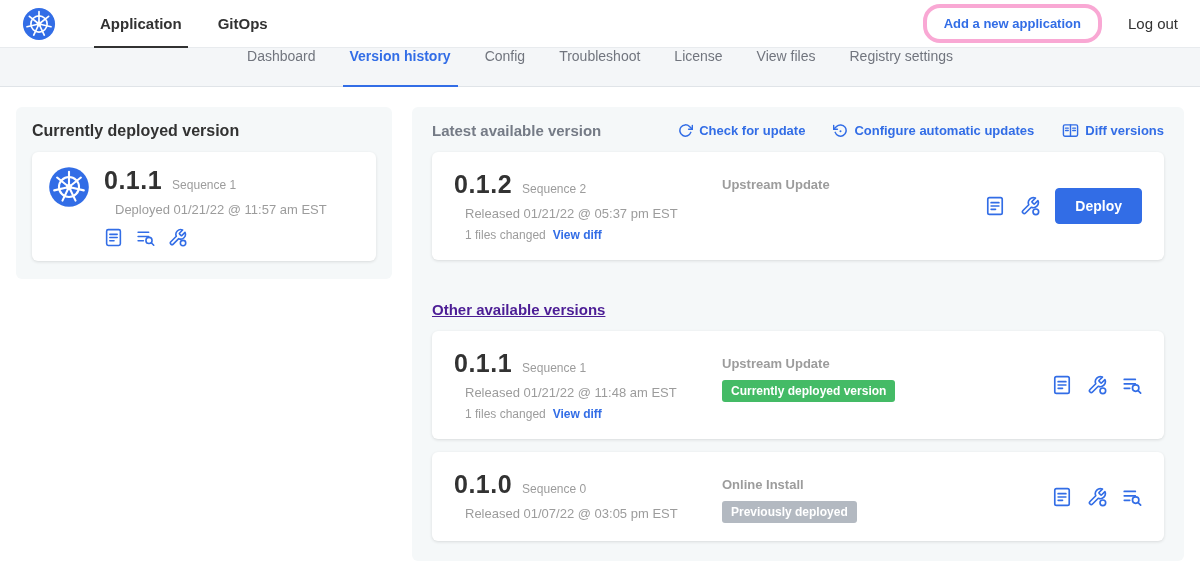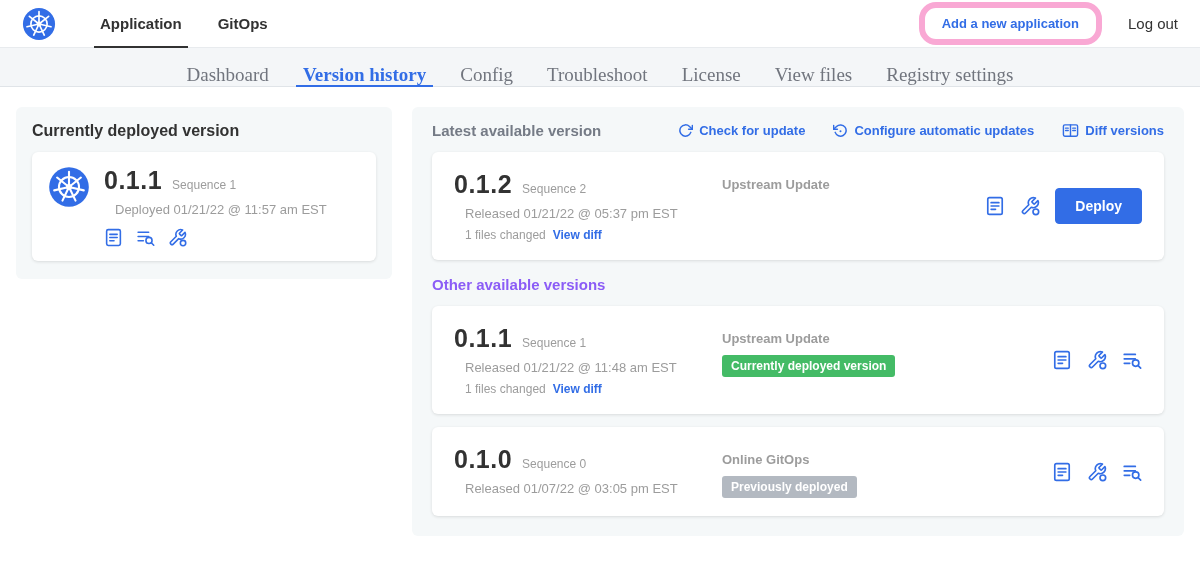--- a/index.html
+++ b/index.html
@@ -8,25 +8,25 @@
     font-family: "Liberation Sans", "DejaVu Sans", sans-serif;
     color: #323232;
     background: #ffffff;
   }
   
   .header { display:flex; align-items:center; height:48px; padding:0 22px; border-bottom:1px solid #e8ebee; background:#fff; }
   .logo-wrap { display:flex; margin-right:26px; }
   .header-tab { font-size:15px; font-weight:700; color:#323232; height:48px; display:flex; align-items:center; padding:0 18px; position:relative; cursor:pointer; }
   .header-tab.active::after { content:""; position:absolute; left:12px; right:12px; bottom:0; height:2px; background:#323232; }
   .header-right { margin-left:auto; display:flex; align-items:center; gap:26px; }
-  .add-app-btn { background:#fff; border:6px solid #f9a8d4; color:#326de6; font-weight:700; font-size:13px; border-radius:17px; padding:8px 17px; cursor:pointer; font-family:inherit; }
+  .add-app-btn { background:#fff; border:4px solid #f9a8d4; color:#326de6; font-weight:700; font-size:13px; border-radius:17px; padding:8px 17px; cursor:pointer; font-family:inherit; }
   .logout { font-size:15px; color:#323232; cursor:pointer; }
   
   .subnav { background:#f4f6f8; border-bottom:1px solid #e0e4e8; display:flex; justify-content:center; height:39px; }
-  .subnav-item { font-size:19px; color:#71757e; display:flex; align-items:flex-end; padding:0 17px; position:relative; cursor:pointer;font-family:Liberation Serif, serif; }
+  .subnav-item { font-size:14px; color:#71757e; display:flex; align-items:flex-start; padding:0 17px; position:relative; cursor:pointer; }
   .subnav-item.active { color:#326de6; font-weight:700; }
   .subnav-item.active::after { content:""; position:absolute; left:10px; right:10px; bottom:-1px; height:2px; background:#326de6; }
   
   .content { display:flex; gap:20px; padding:20px 16px; align-items:flex-start; }
   .panel { background:#f5f8f9; border-radius:6px; }
   .deployed-panel { width:376px; padding:15px 16px 18px; }
   .panel-title { font-size:16px; font-weight:700; color:#323232; }
   .card { background:#fff; border-radius:6px; box-shadow:0 1px 3px rgba(50,50,50,.14); }
   .deployed-card { margin-top:12px; padding:14px 16px 14px; display:flex; gap:14px; }
   .version-line { display:flex; align-items:baseline; gap:10px; }
@@ -47,21 +47,21 @@
   .vc-info { width:268px; }
   .vc-source { flex:1; padding-top:7px; }
   .source-label { font-size:13px; font-weight:600; color:#9c9c9c; }
   .badge { display:inline-block; margin-top:9px; font-size:12px; font-weight:700; color:#fff; padding:4px 9px; border-radius:3px; }
   .badge.green { background:#44bb66; }
   .badge.gray  { background:#b3b9c1; }
   .vc-actions { display:flex; align-items:center; gap:15px; align-self:center; color:#326de6; }
   .btn-primary { background:#326de6; color:#fff; border:1px solid #326de6; border-radius:4px; font-size:14px; font-weight:700; padding:9px 19px; cursor:pointer; font-family:inherit; }
   .btn-outline { background:#fff; color:#326de6; border:1px solid #326de6; border-radius:4px; font-size:14px; font-weight:700; padding:8px 15px; cursor:pointer; font-family:inherit; }
   .files-row { display:flex; gap:7px; margin-top:7px; font-size:12px; align-items:baseline; }
-  .other-title { font-size:15px; font-weight:600; color:#8b5cf6; margin-top:16px; }
+  .other-title { font-size:15px; font-weight:600; color:#4c1d95; margin-top:41px;text-decoration:underline; }
   svg { display:block; }
 </style>
 </head>
 <body>
 
 <div class="header">
   <span class="logo-wrap">
     <svg viewBox="0 0 36 36" width="34" height="34">
       <circle cx="18" cy="18" r="17" fill="#326de6"></circle>
       <g stroke="#fff" stroke-width="1.8" stroke-linecap="round" fill="none">
@@ -276,21 +276,21 @@
 
     <div class="card version-card">
       <div class="vc-info">
         <div class="version-line">
           <span class="version-number">0.1.0</span>
           <span class="sequence">Sequence 0</span>
         </div>
         <div class="muted mt6">Released 01/07/22 @ 03:05 pm EST</div>
       </div>
       <div class="vc-source">
-        <div class="source-label">Online GitOps</div>
+        <div class="source-label">Online Install</div>
         <span class="badge gray">Previously deployed</span>
       </div>
       <div class="vc-actions">
         <span class="icon-btn">
           <svg viewBox="0 0 18 18" width="20" height="20" fill="none" stroke="currentColor" stroke-width="1.5" stroke-linecap="round">
             <rect x="2.5" y="1.5" width="13" height="15" rx="1.5"></rect>
               <path d="M5.5 6h7M5.5 9h7M5.5 12h4"></path>
           </svg>
         </span>
         <span class="icon-btn">

